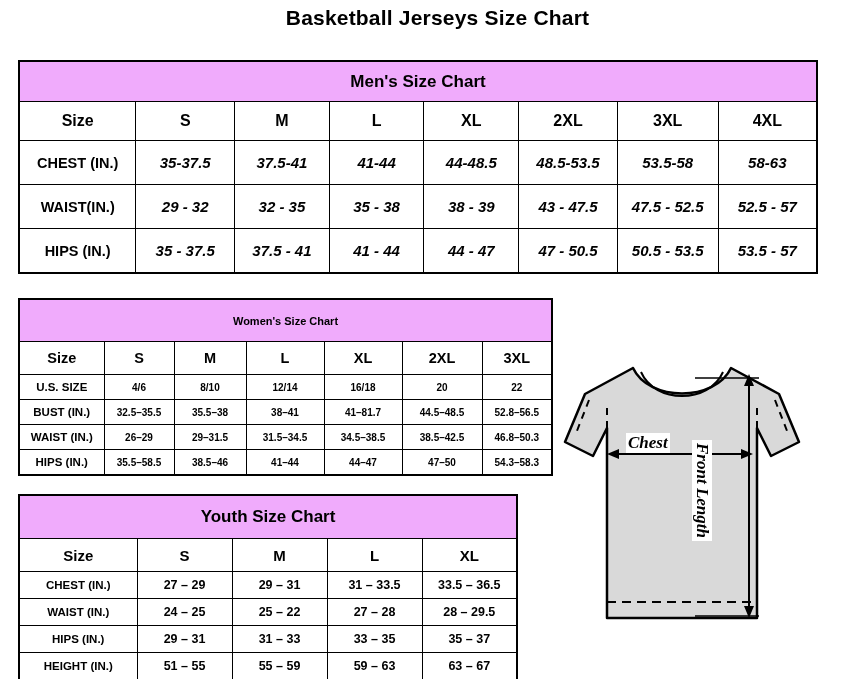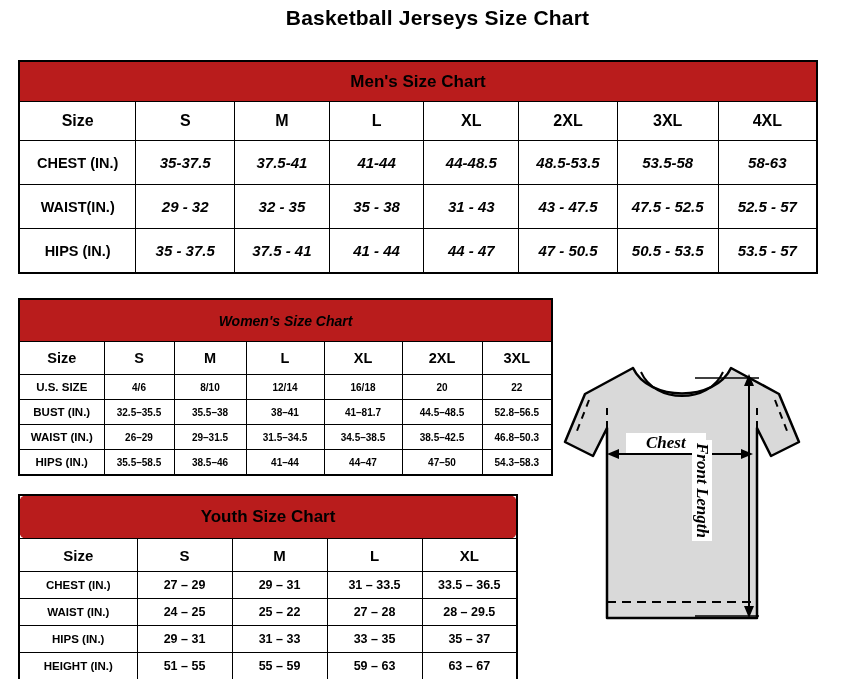--- a/index.html
+++ b/index.html
@@ -33,21 +33,21 @@
     background: #ffffff;
   }
   table.sizetable td, table.sizetable th {
     border: 1px solid #000000;
     text-align: center;
     font-weight: bold;
     padding: 0;
     vertical-align: middle;
   }
   .hdr-band {
-    background: #b91c1c;
+    background: #f0abfc;
   }
 
   
   #men-table {
     position: absolute;
     top: 60px;
     left: 18px;
     width: 800px;
     border: 2px solid #000;
   }
@@ -72,22 +72,21 @@
   
   #women-table {
     position: absolute;
     top: 298px;
     left: 18px;
     width: 533px;
     border: 2px solid #000;
   }
   #women-table .caption {
     height: 41px;
-    font-size: 14px;
-    font-style: italic;
+    font-size: 11px;
   }
   #women-table .colhdr {
     height: 32px;
     font-size: 14.5px;
   }
   #women-table .rowlbl {
     height: 24px;
     font-size: 11.5px;
   }
   #women-table .cell {
@@ -100,21 +99,20 @@
   #youth-table {
     position: absolute;
     top: 494px;
     left: 18px;
     width: 498px;
     border: 2px solid #000;
   }
   #youth-table .caption {
     height: 42px;
     font-size: 17px;
-    border-radius: 8px;
   }
   #youth-table .colhdr {
     height: 32px;
     font-size: 15px;
   }
   #youth-table .rowlbl {
     height: 26px;
     font-size: 11.5px;
   }
   #youth-table .cell {
@@ -133,21 +131,21 @@
   #shirt-diagram svg { display: block; }
   .chest-label {
     position: absolute;
     left: 626px;
     top: 433px;
     font-size: 17px;
     font-weight: bold;
     font-style: italic;
     font-family: "Liberation Serif", serif;
     background: #ffffff;
-    padding: 0 20px;
+    padding: 0 2px;
   }
   .frontlen-label {
     position: absolute;
     left: 712px;
     top: 440px;
     font-size: 17px;
     font-weight: bold;
     font-style: italic;
     font-family: "Liberation Serif", serif;
     transform: rotate(90deg);
@@ -195,21 +193,21 @@
       <td class="cell">44-48.5</td>
       <td class="cell">48.5-53.5</td>
       <td class="cell">53.5-58</td>
       <td class="cell">58-63</td>
     </tr>
     <tr>
       <td class="rowlbl">WAIST(IN.)</td>
       <td class="cell">29 - 32</td>
       <td class="cell">32 - 35</td>
       <td class="cell">35 - 38</td>
-      <td class="cell">31 - 43</td>
+      <td class="cell">38 - 39</td>
       <td class="cell">43 - 47.5</td>
       <td class="cell">47.5 - 52.5</td>
       <td class="cell">52.5 - 57</td>
     </tr>
     <tr>
       <td class="rowlbl">HIPS (IN.)</td>
       <td class="cell">35 - 37.5</td>
       <td class="cell">37.5 - 41</td>
       <td class="cell">41 - 44</td>
       <td class="cell">44 - 47</td>

